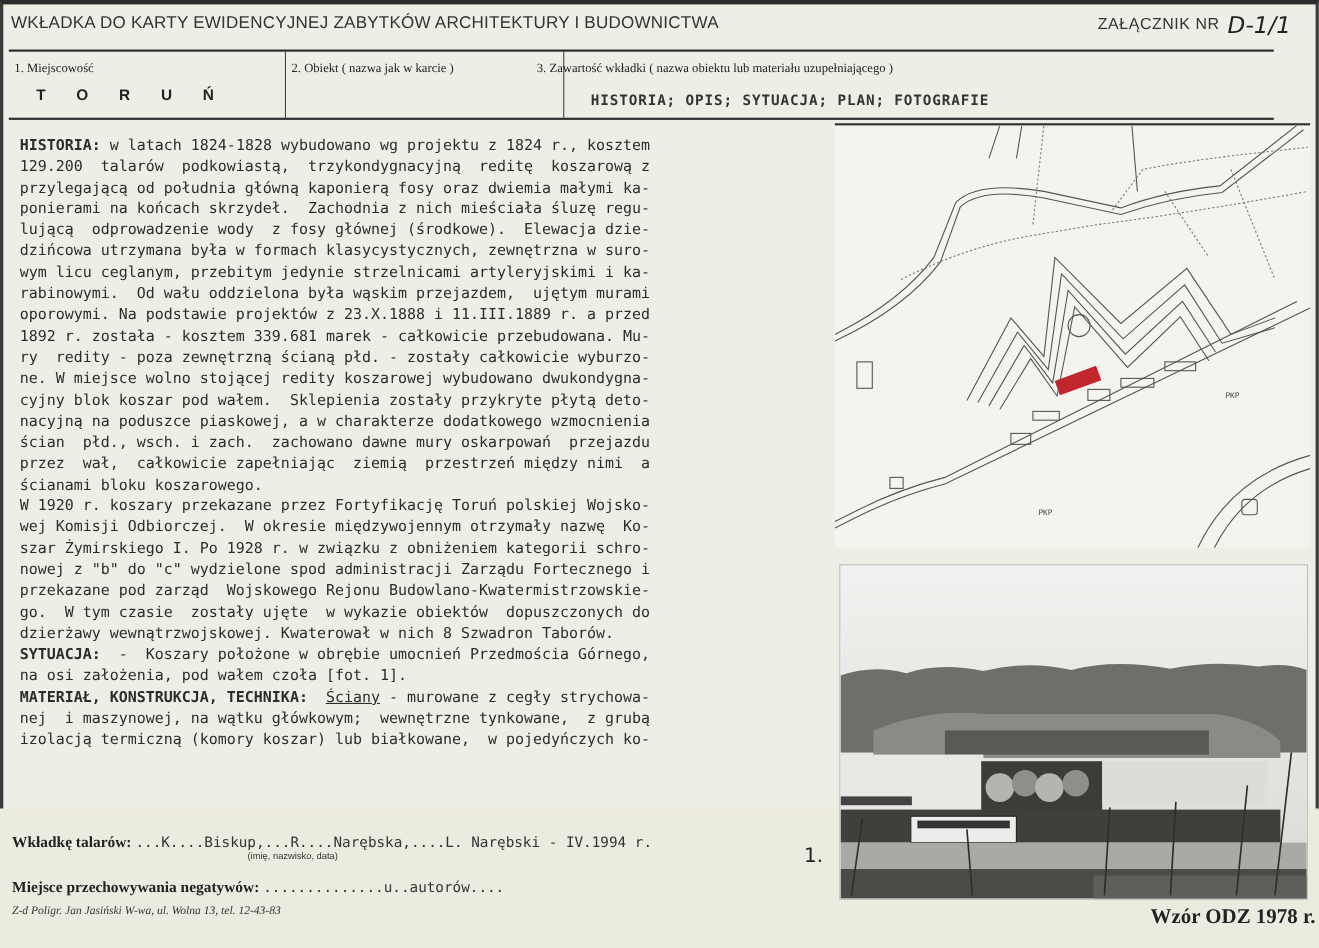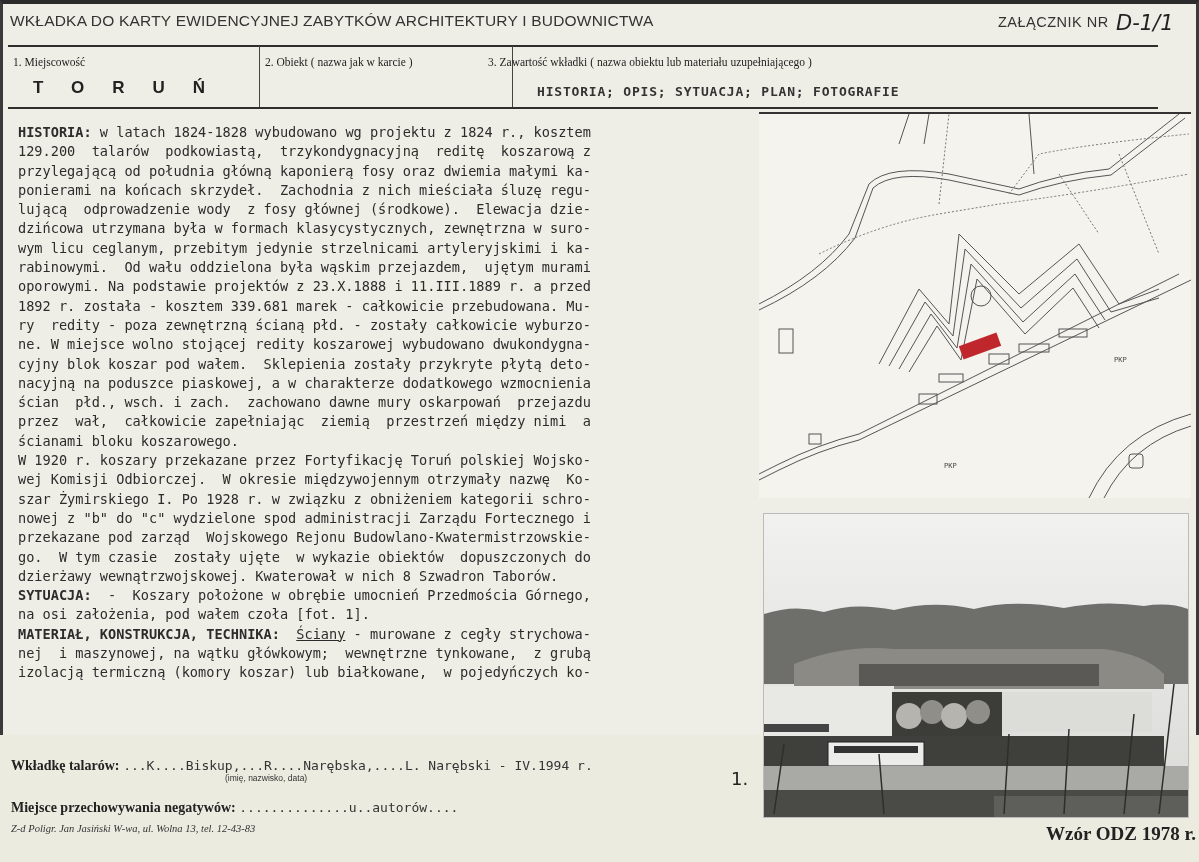--- a/index.html
+++ b/index.html
@@ -32,21 +32,21 @@
       font-family: "DejaVu Sans", sans-serif; font-size: 21px; color: #222;
       font-style: italic;
     }
     .rule { position: absolute; height: 2px; background: #2e2e2e; }
     .vline { position: absolute; width: 1px; background: #444; }
     .cell-label {
       position: absolute; font-family: "Liberation Serif", serif; font-size: 11.5px; color: #222;
     }
     .city {
       position: absolute; left: 30px; top: 74px;
-      font-family: "Liberation Sans", sans-serif; font-weight: bold; font-size: 17px;
+      font-family: "Liberation Sans", sans-serif; font-weight: bold; font-size: 14px;
       letter-spacing: 28px; color: #222;
     }
     .obj {
       position: absolute; left: 256px; top: 62px; width: 255px; text-align: center;
       font-family: "DejaVu Sans Mono", monospace; font-size: 13px; line-height: 12px; color: #333; font-weight: bold;
     }
     .obj .l2 { letter-spacing: 7px; }
     .obj .l3 { text-decoration: line-through; margin-top: 3px; font-size: 12.5px; color: #444; }
     .contents {
       position: absolute; left: 534px; top: 80px;

